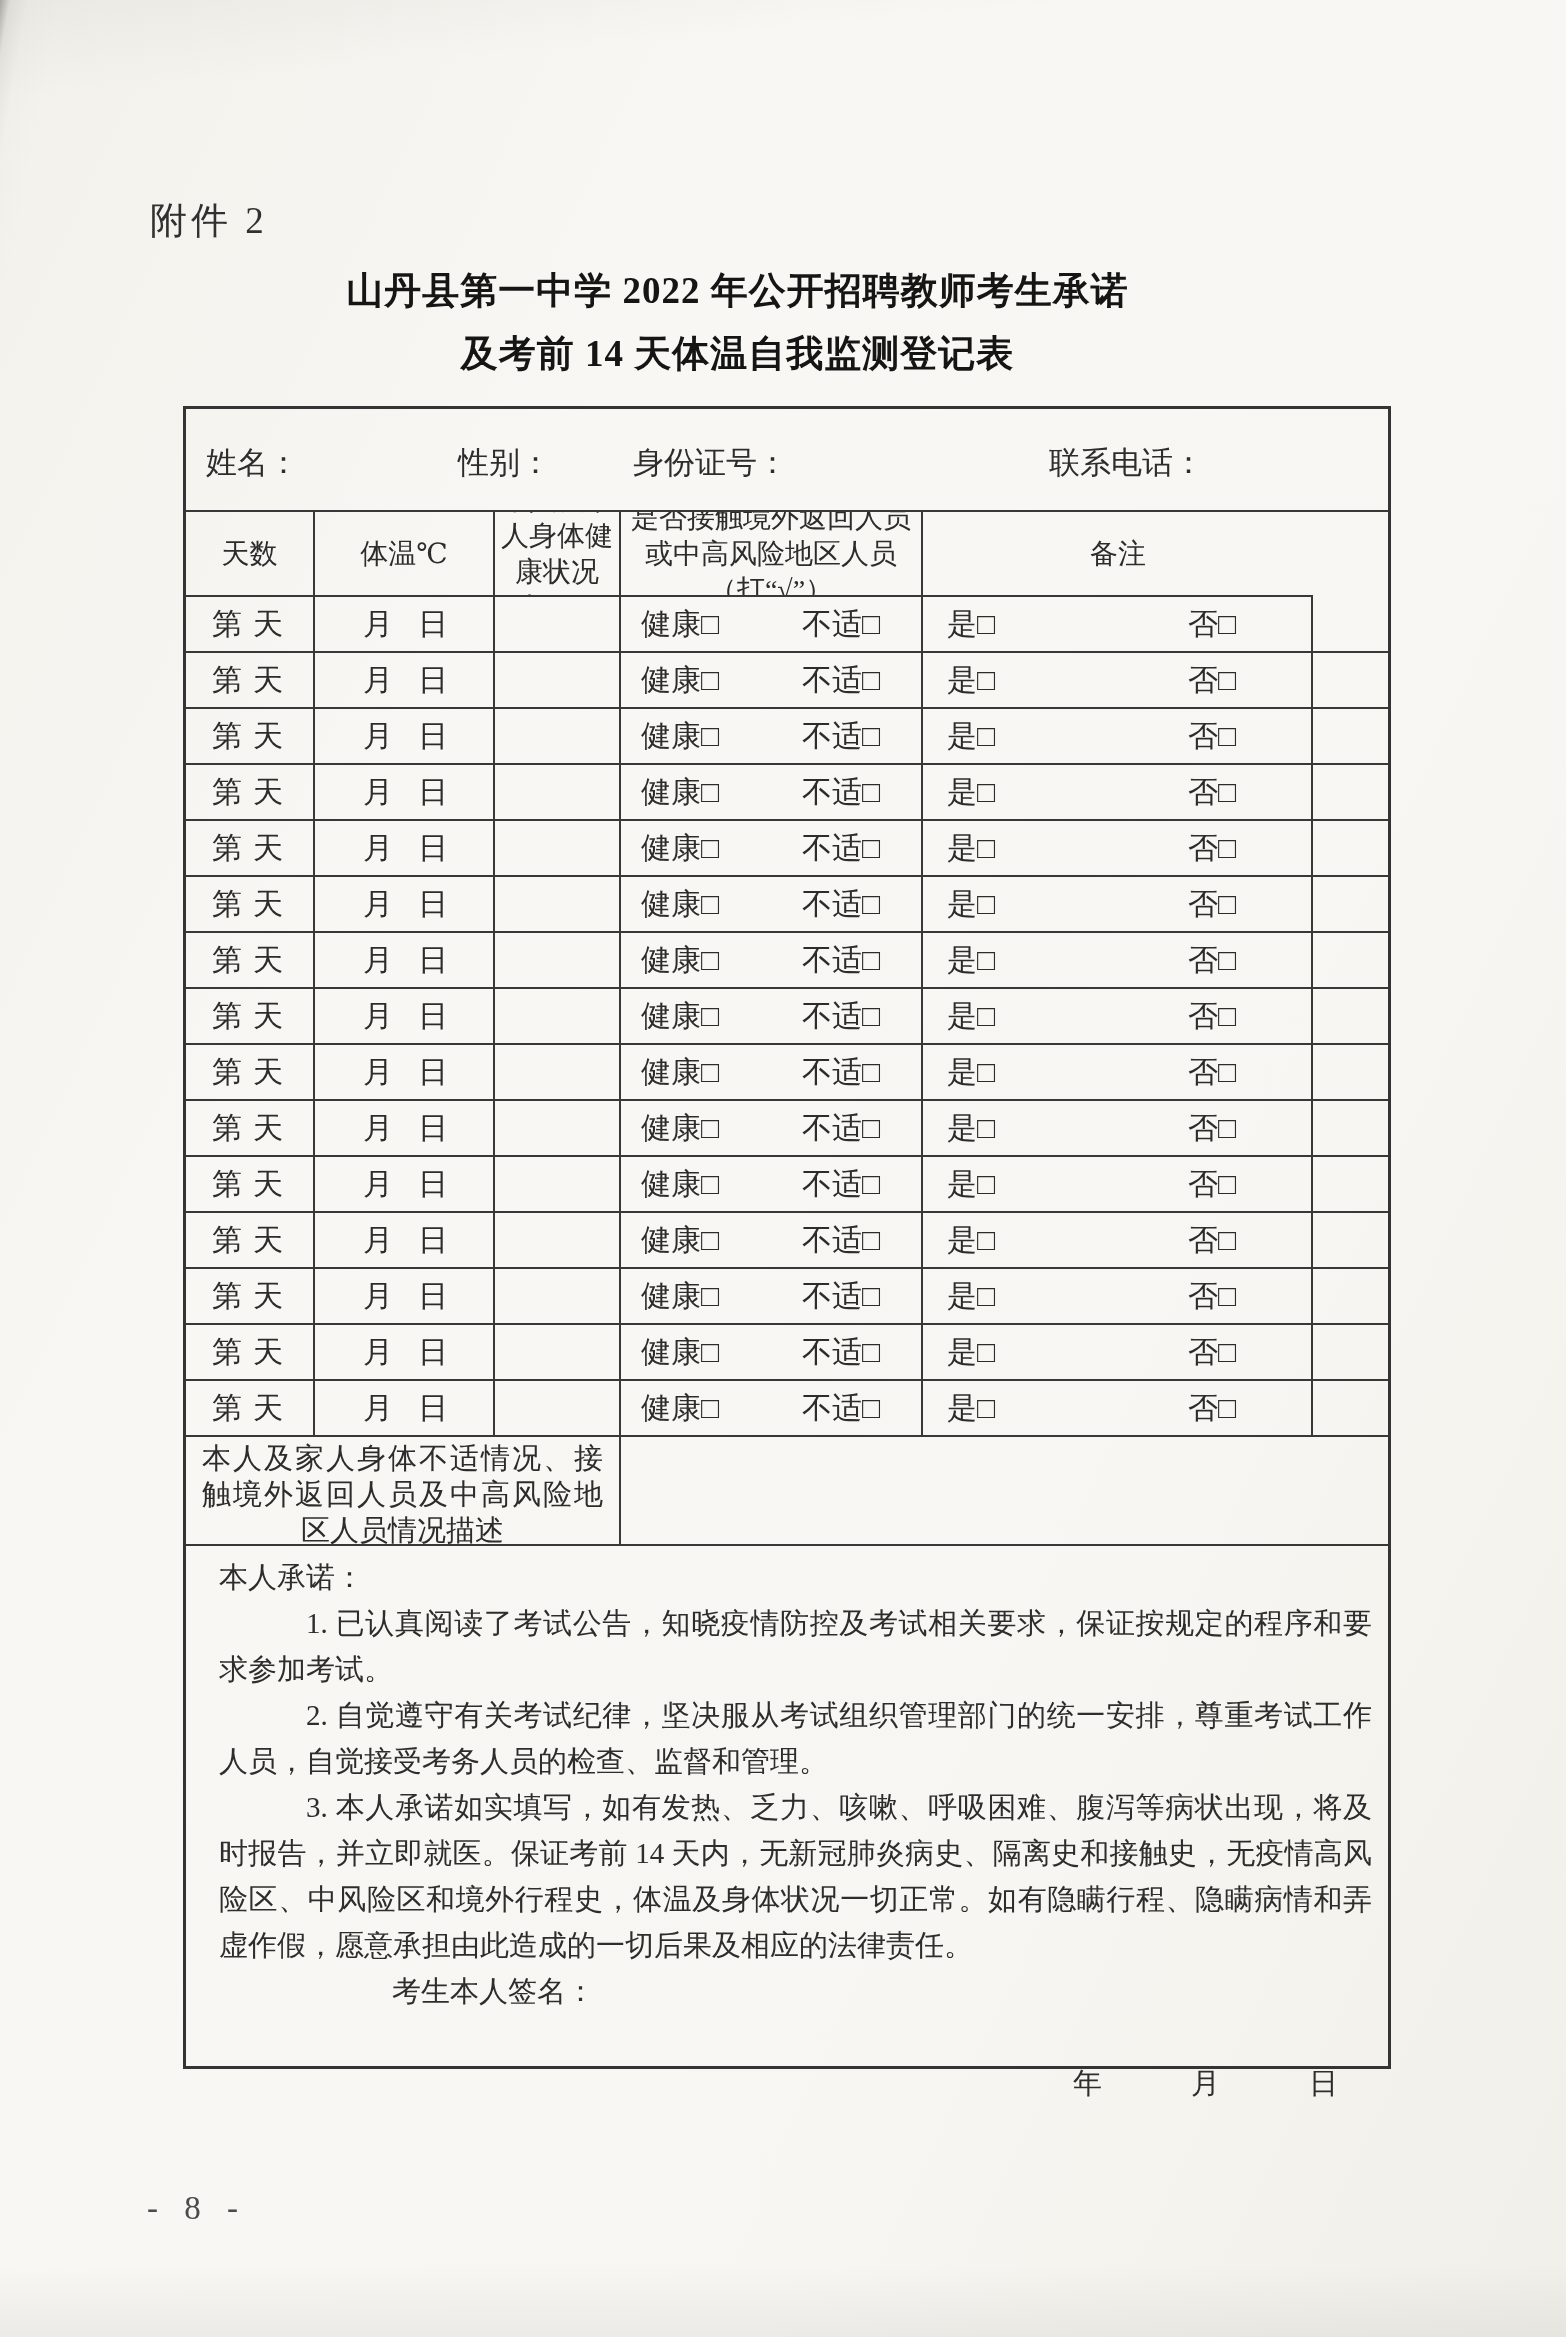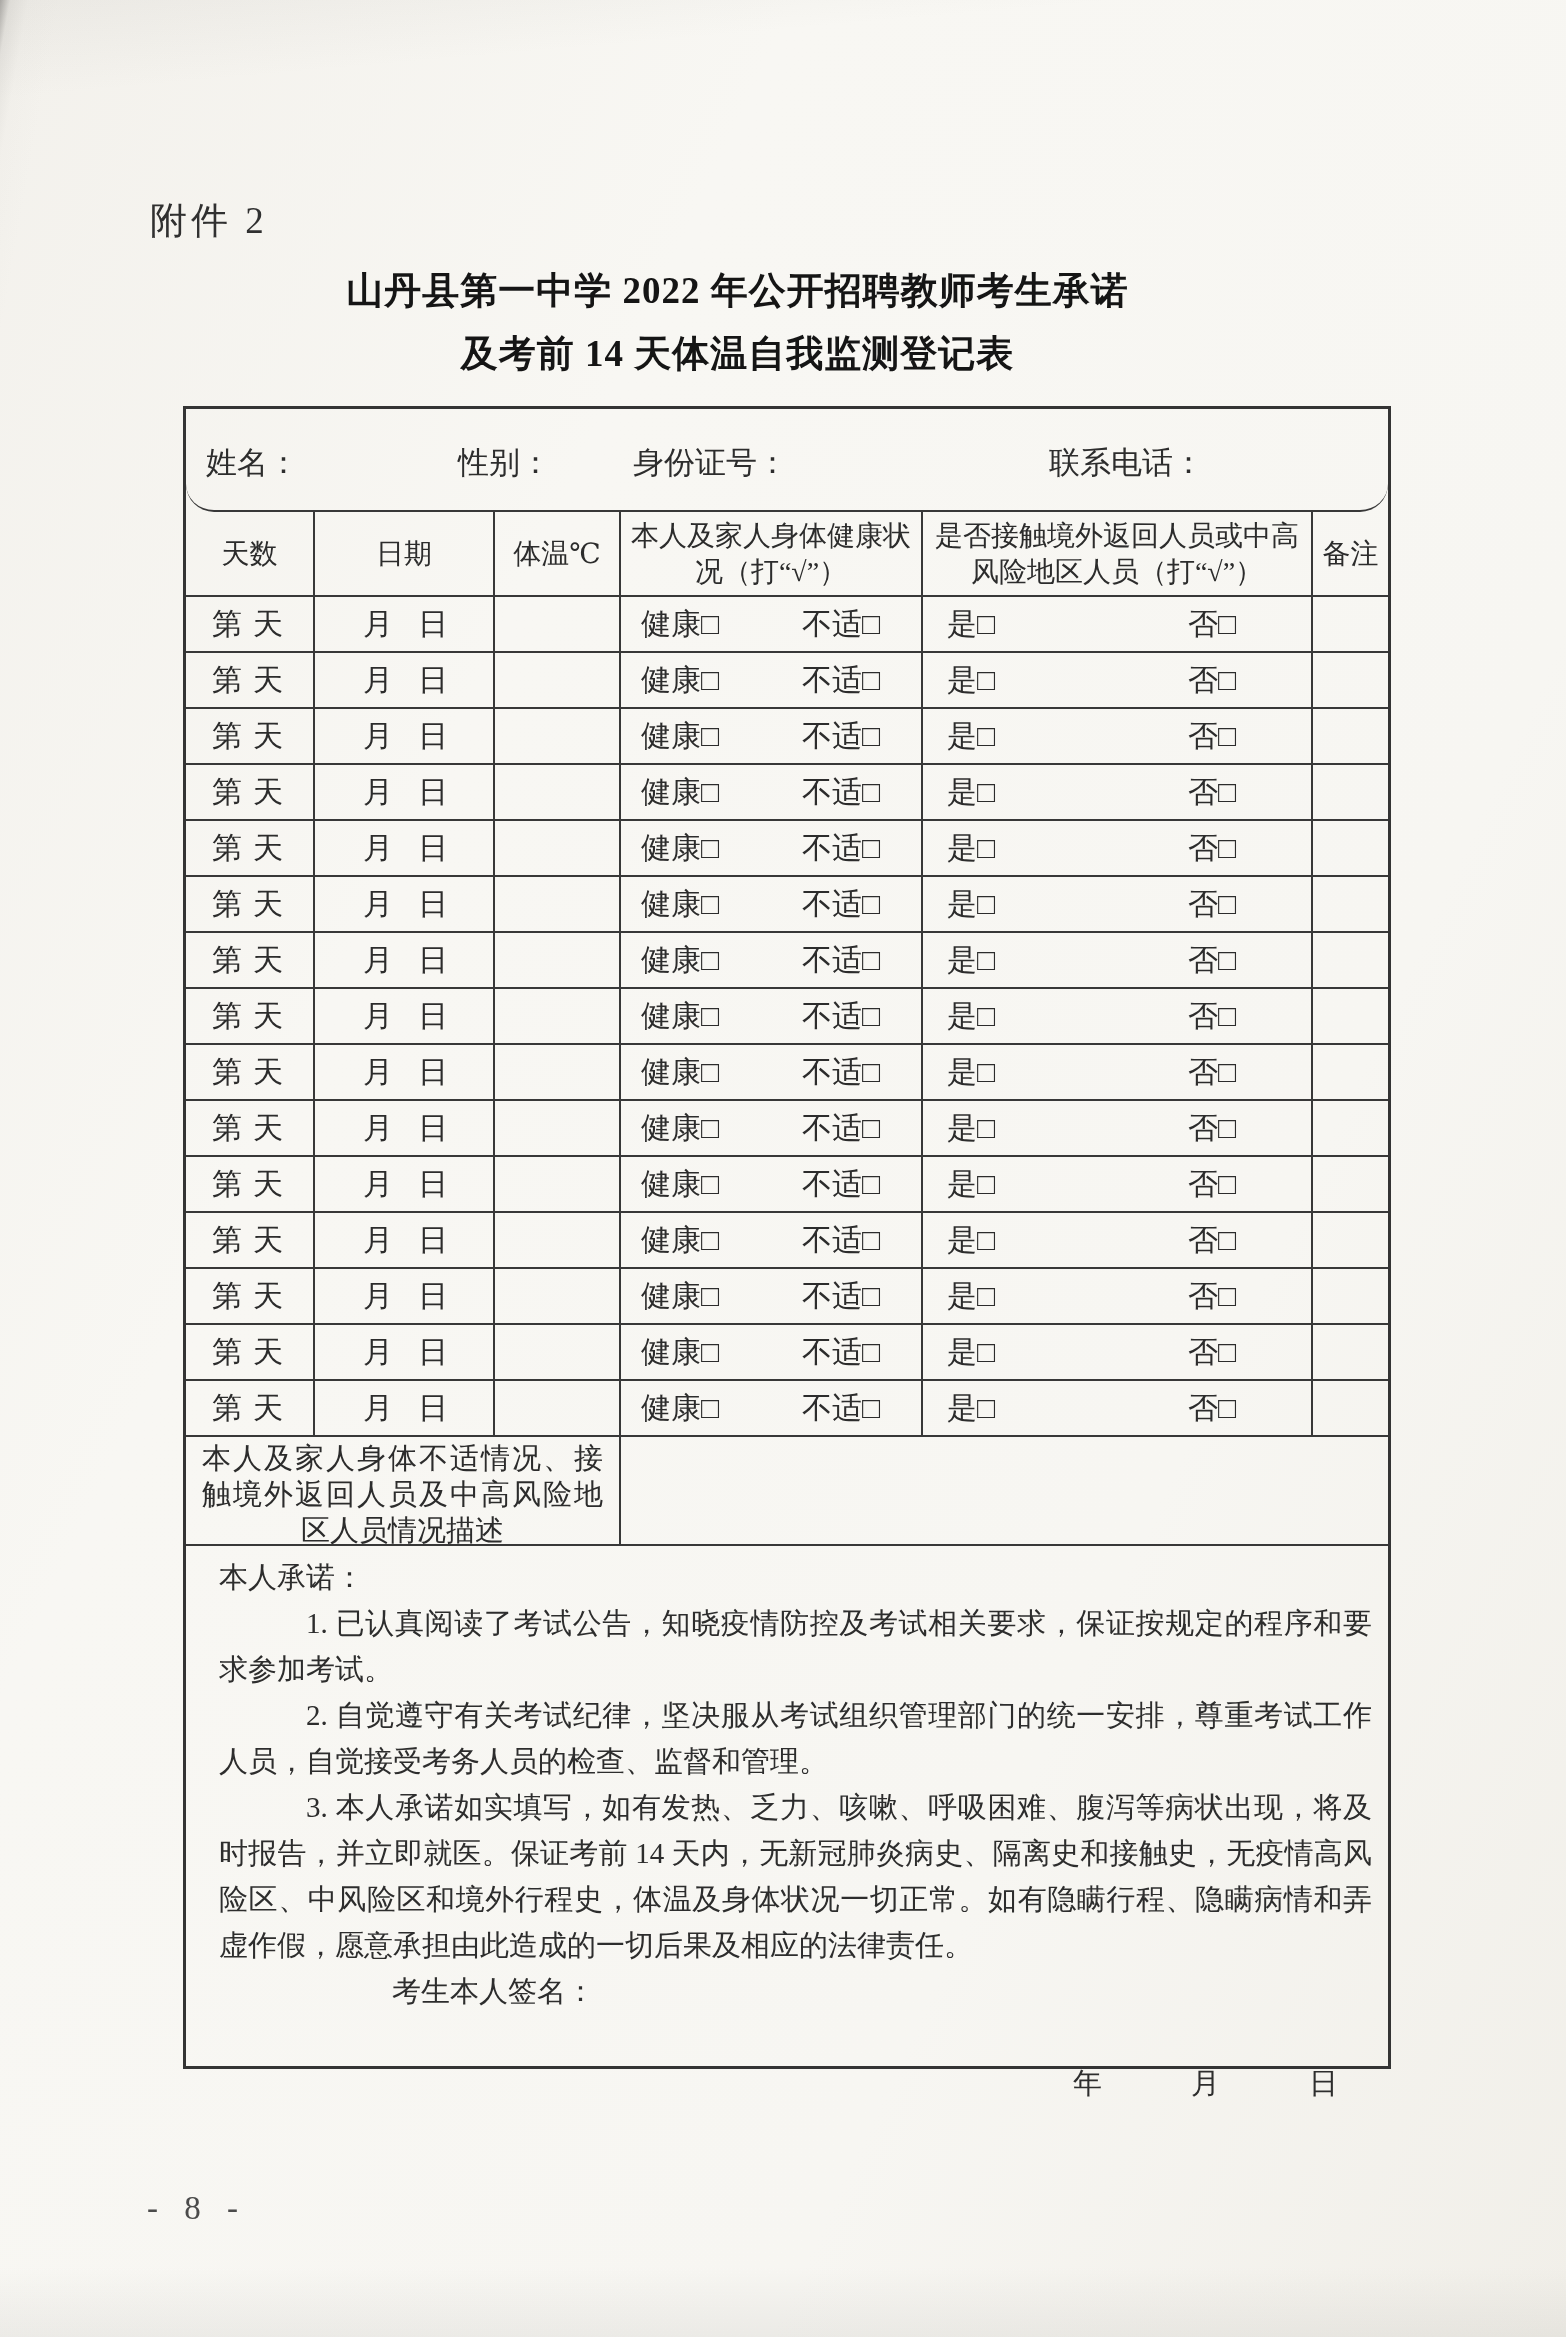--- a/index.html
+++ b/index.html
@@ -28,21 +28,21 @@
     font-size:37px;line-height:63px;letter-spacing:1px;
   }
   .sheet{
     position:absolute;left:183px;top:406px;width:1208px;height:1663px;
     border:3px solid #343434;box-sizing:border-box;
     display:flex;flex-direction:column;
   }
   
   .info-row{
     position:relative;height:103px;border-bottom:2px solid #383838;
-    box-sizing:border-box;flex:none;font-size:31px;border-radius:28px;
+    box-sizing:border-box;flex:none;font-size:31px;
   }
   .info-row .lbl{position:absolute;top:33px;white-space:nowrap;color:#2d2d2d;}
   .lbl.name{left:20px;}
   .lbl.gender{left:272px;}
   .lbl.idno{left:447px;}
   .lbl.phone{left:863px;}
   
   .grid{display:grid;grid-template-columns:129px 180px 126px 302px 390px 1fr;flex:none;}
   .cell{
     border-right:2px solid #383838;border-bottom:2px solid #383838;
@@ -96,21 +96,20 @@
 
     <div class="info-row">
       <span class="lbl name">姓名：</span>
       <span class="lbl gender">性别：</span>
       <span class="lbl idno">身份证号：</span>
       <span class="lbl phone">联系电话：</span>
     </div>
 
     <div class="grid ghead">
       <div class="cell">天数</div>
-      <div class="cell">日期</div>
       <div class="cell">体温℃</div>
       <div class="cell">本人及家人身体健康状况（打“√”）</div>
       <div class="cell">是否接触境外返回人员或中高风险地区人员（打“√”）</div>
       <div class="cell last">备注</div>
     </div>
 
     <div class="grid gbody">
         <div class="cell day">
           <span>第</span>
           <span>天</span>

